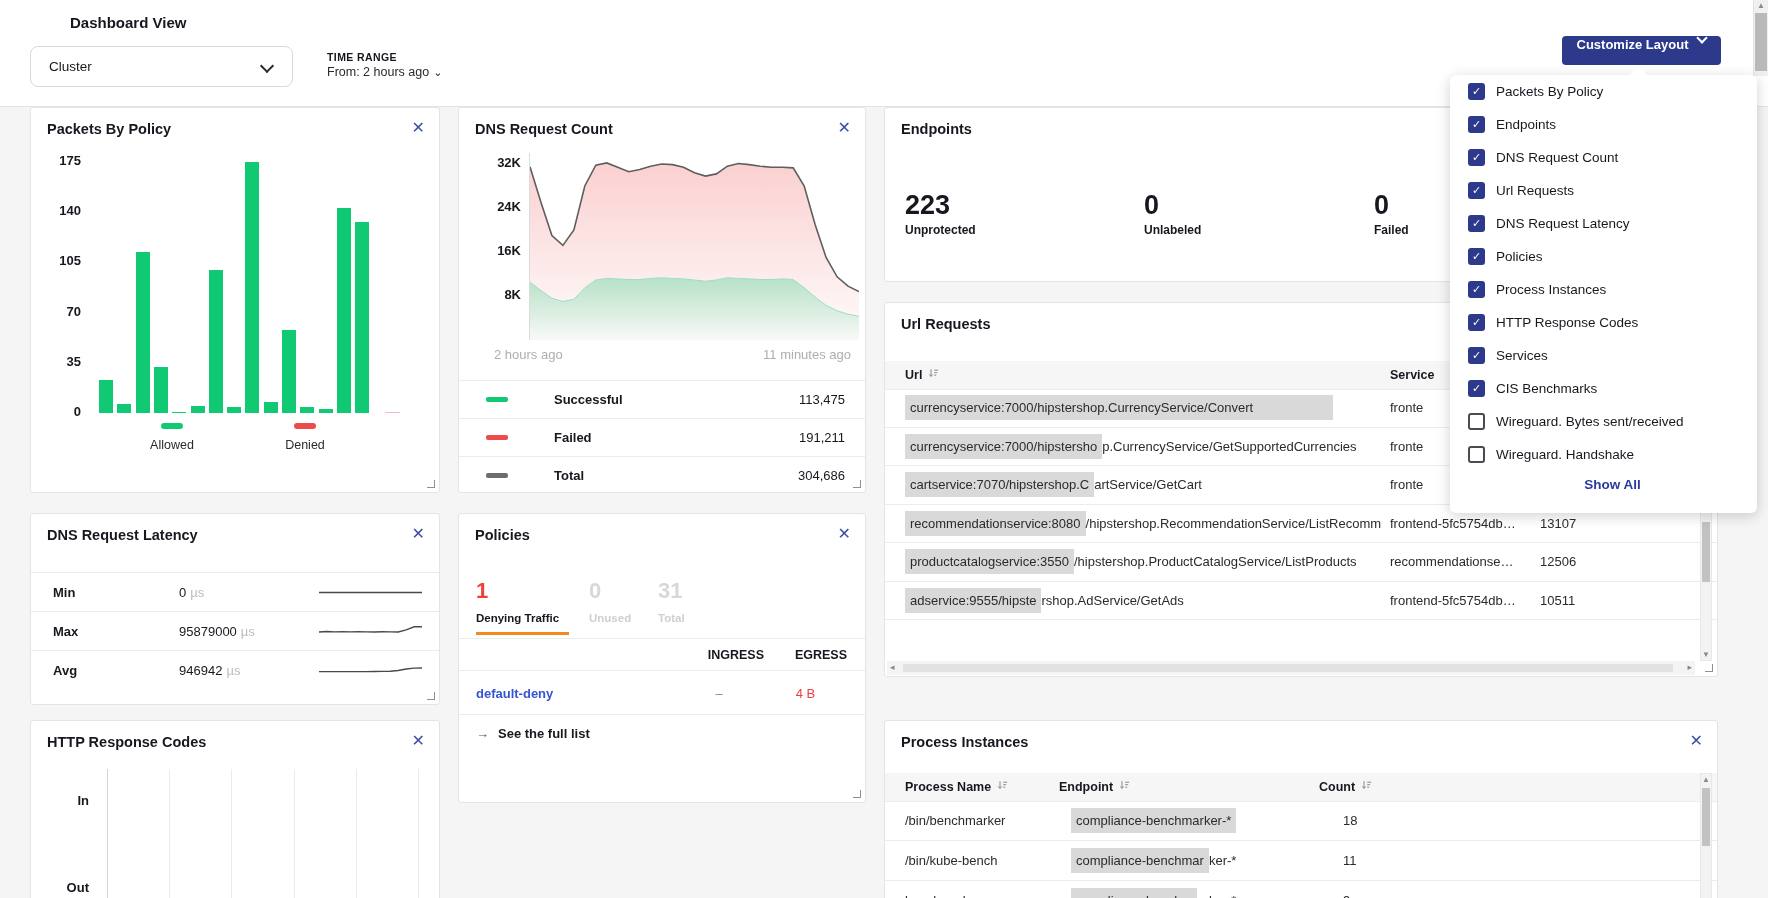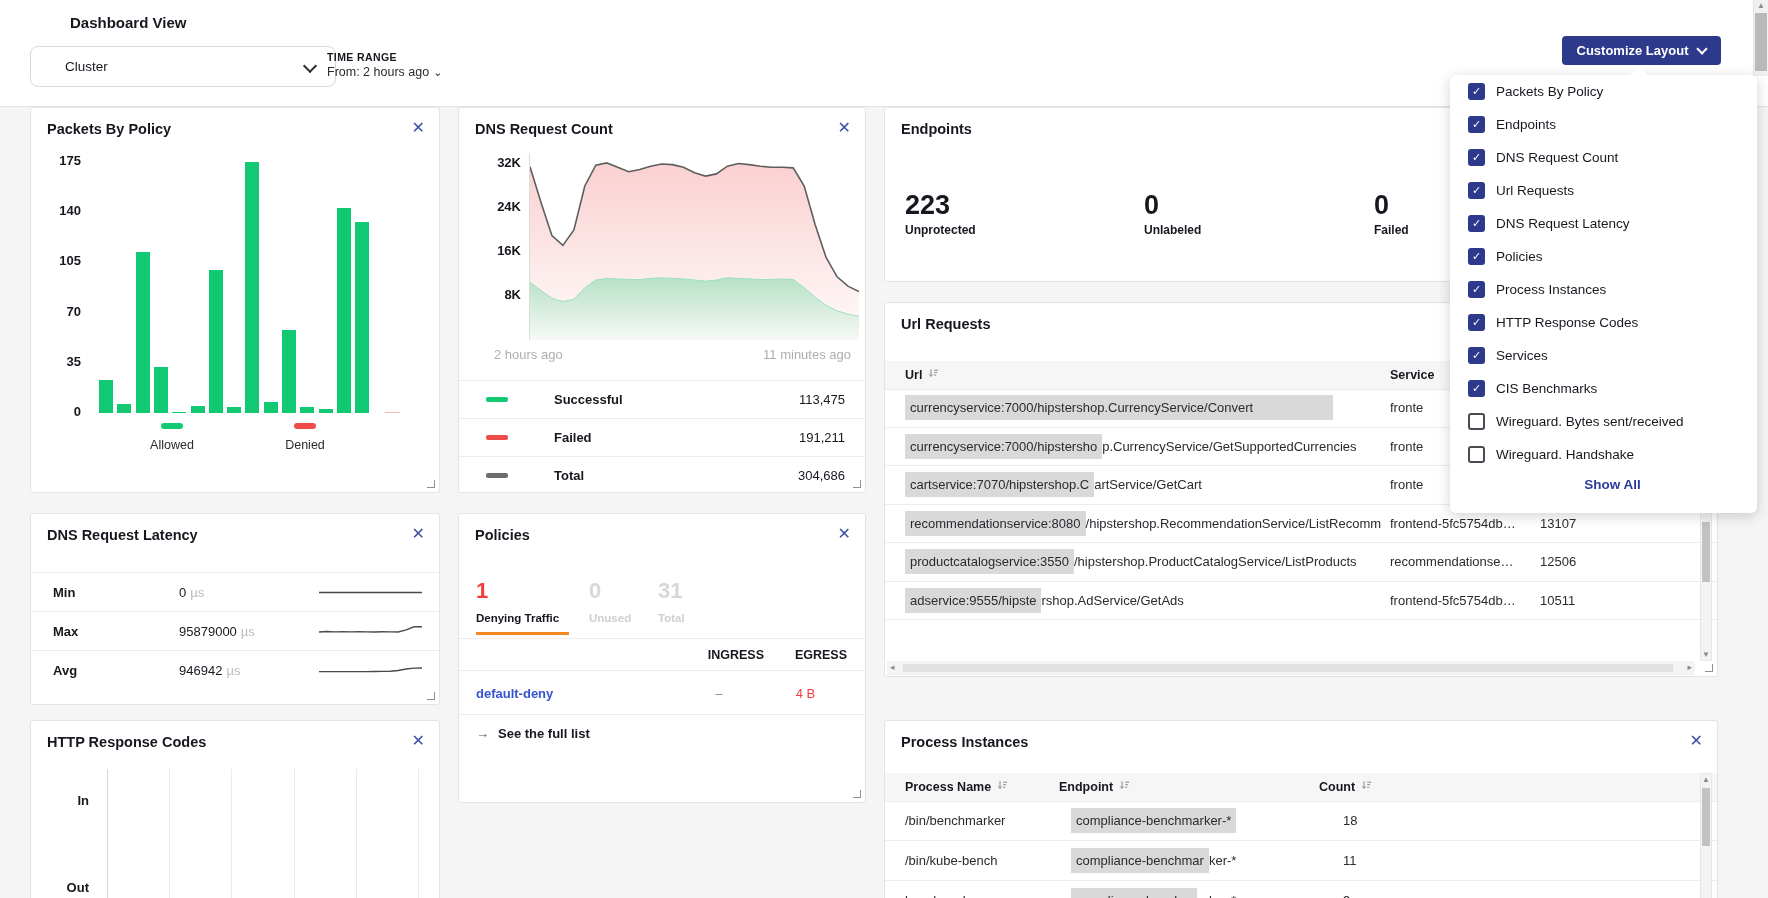--- a/index.html
+++ b/index.html
@@ -2,29 +2,29 @@
 <html><head>
 <meta charset="utf-8">
 <style>
   html,body{margin:0;padding:0;}
   body{font-family:"Liberation Sans","DejaVu Sans",sans-serif;background:#f5f5f6;}
   .viewport{position:relative;width:1768px;height:898px;overflow:hidden;background:#f5f5f6;}
 
   
   .topbar{position:absolute;left:0;top:0;width:1768px;height:106px;background:#ffffff;border-bottom:1px solid #e3e3e5;z-index:10;}
   .page-title{position:absolute;left:30px;top:14px;font-size:15px;font-weight:700;color:#17171f;margin-left:40px;}
-  .cluster-select{position:absolute;left:30px;top:46px;width:306px;height:41px;background:#fff;border:1px solid #d9d9dc;border-radius:8px;box-sizing:border-box;display:flex;align-items:center;cursor:pointer;padding-left:16px;}
+  .cluster-select{position:absolute;left:30px;top:46px;width:263px;height:41px;background:#fff;border:1px solid #d9d9dc;border-radius:8px;box-sizing:border-box;display:flex;align-items:center;cursor:pointer;}
   .cluster-select .cs-label{margin-left:18px;font-size:13.5px;color:#17171f;font-weight:500;}
   .chev{width:8px;height:8px;border-right:2px solid #2a2a30;border-bottom:2px solid #2a2a30;transform:rotate(45deg);margin-top:-4px;}
   .cluster-select .chev{position:absolute;right:20px;top:18px;}
   .time-block{position:absolute;left:327px;top:51px;}
   .tr-label{font-size:10.5px;font-weight:700;letter-spacing:.4px;color:#17171f;}
   .tr-value{font-size:12.5px;color:#2a2a30;margin-top:2px;cursor:pointer;}
   .tr-caret{color:#2a2a30;font-size:11px;margin-left:4px;}
-  .customize-btn{position:absolute;left:1562px;top:36px;width:159px;height:29px;background:#2d3a8c;border:none;border-radius:4px;color:#fff;display:flex;align-items:center;justify-content:center;gap:10px;cursor:pointer;}
+  .customize-btn{position:absolute;left:1562px;top:36px;width:159px;height:29px;background:#2d3a8c;border:none;border-radius:4px;color:#fff;display:flex;align-items:flex-start;justify-content:center;gap:10px;cursor:pointer;}
   .customize-btn .cb-label{font-size:13px;font-weight:600;color:#fff;font-family:inherit;}
   .customize-btn .chev{border-color:#fff;width:6px;height:6px;margin-top:-3px;}
 
   
   .page-scroll{position:absolute;right:0;top:0;width:14px;height:76px;background:#f0f0f0;border-left:1px solid #e3e3e3;z-index:20;}
   .page-scroll .up{position:absolute;top:0;left:0;right:0;text-align:center;font-size:8px;color:#8a8a8a;line-height:12px;}
   .page-scroll .thumb{position:absolute;left:1px;right:1px;top:13px;height:58px;background:#b9b9b9;}
 
   
   .card{position:absolute;background:#fff;border:1px solid #e4e4e6;border-radius:3px;box-sizing:border-box;}

